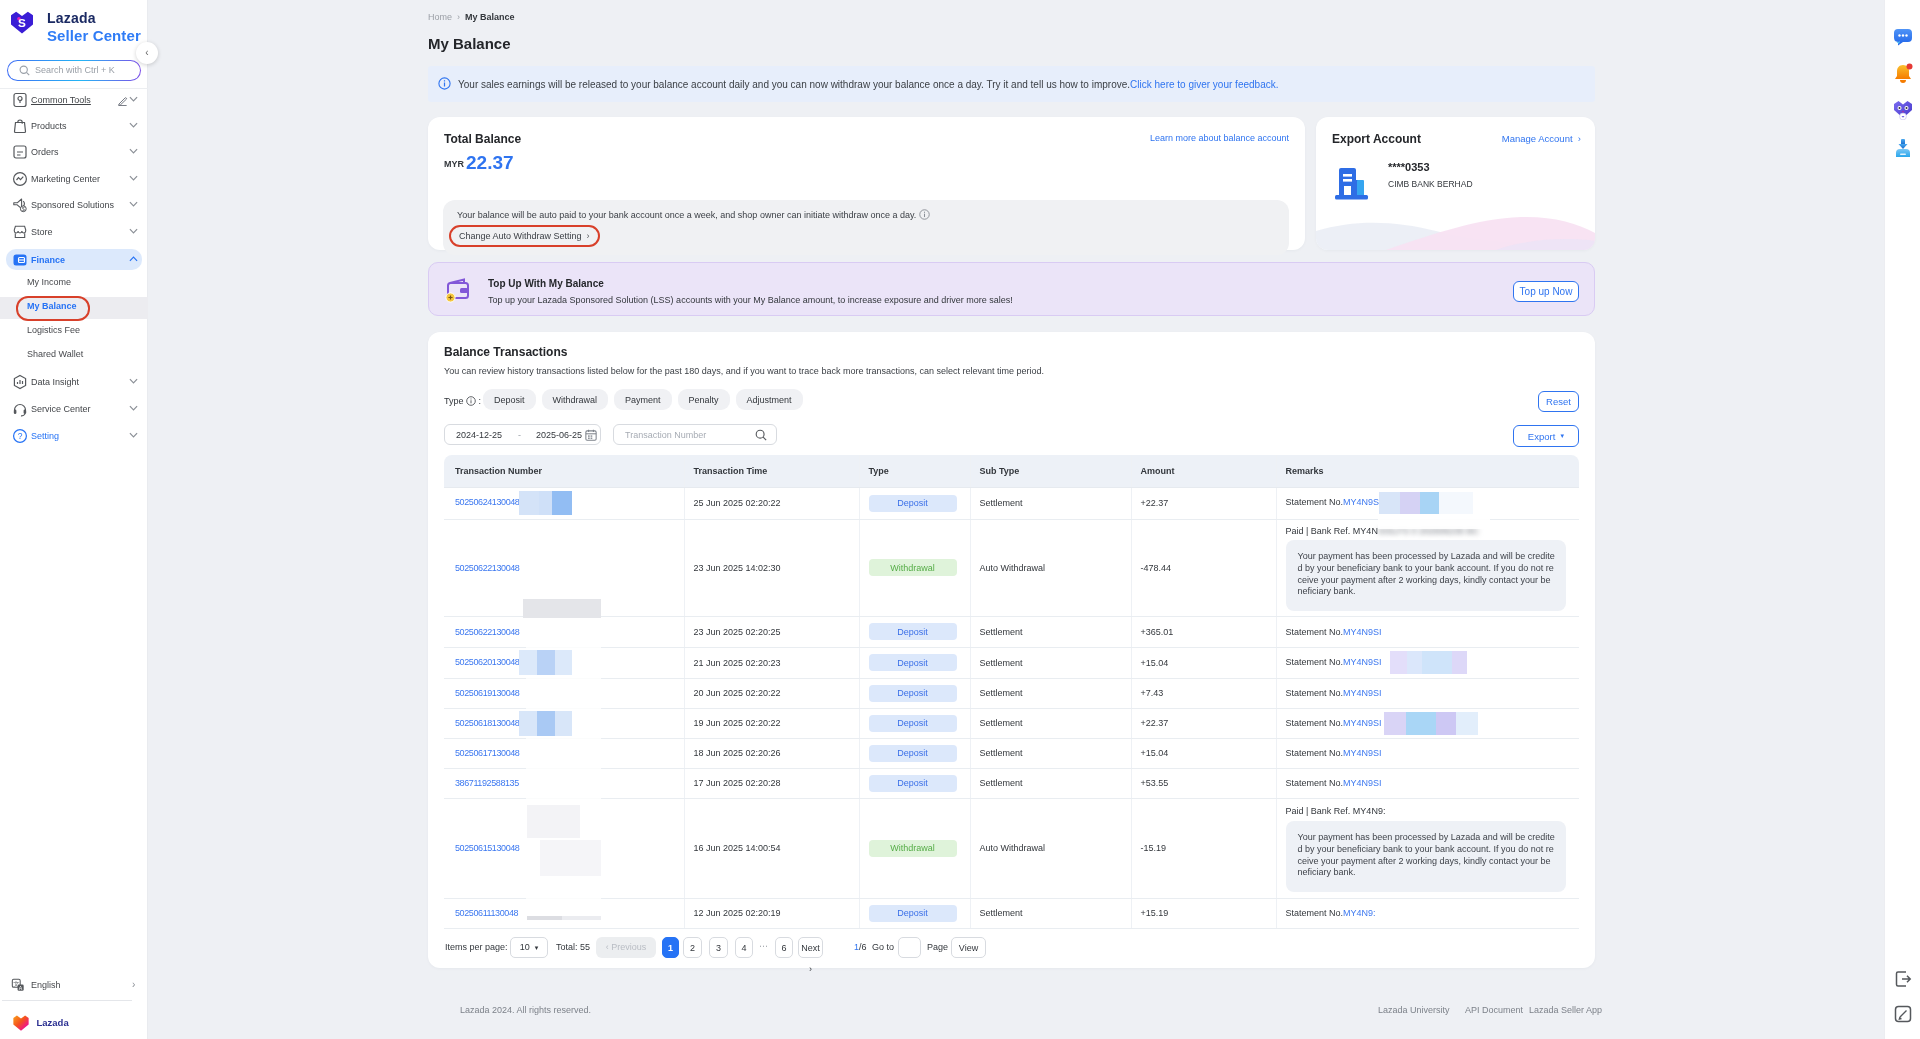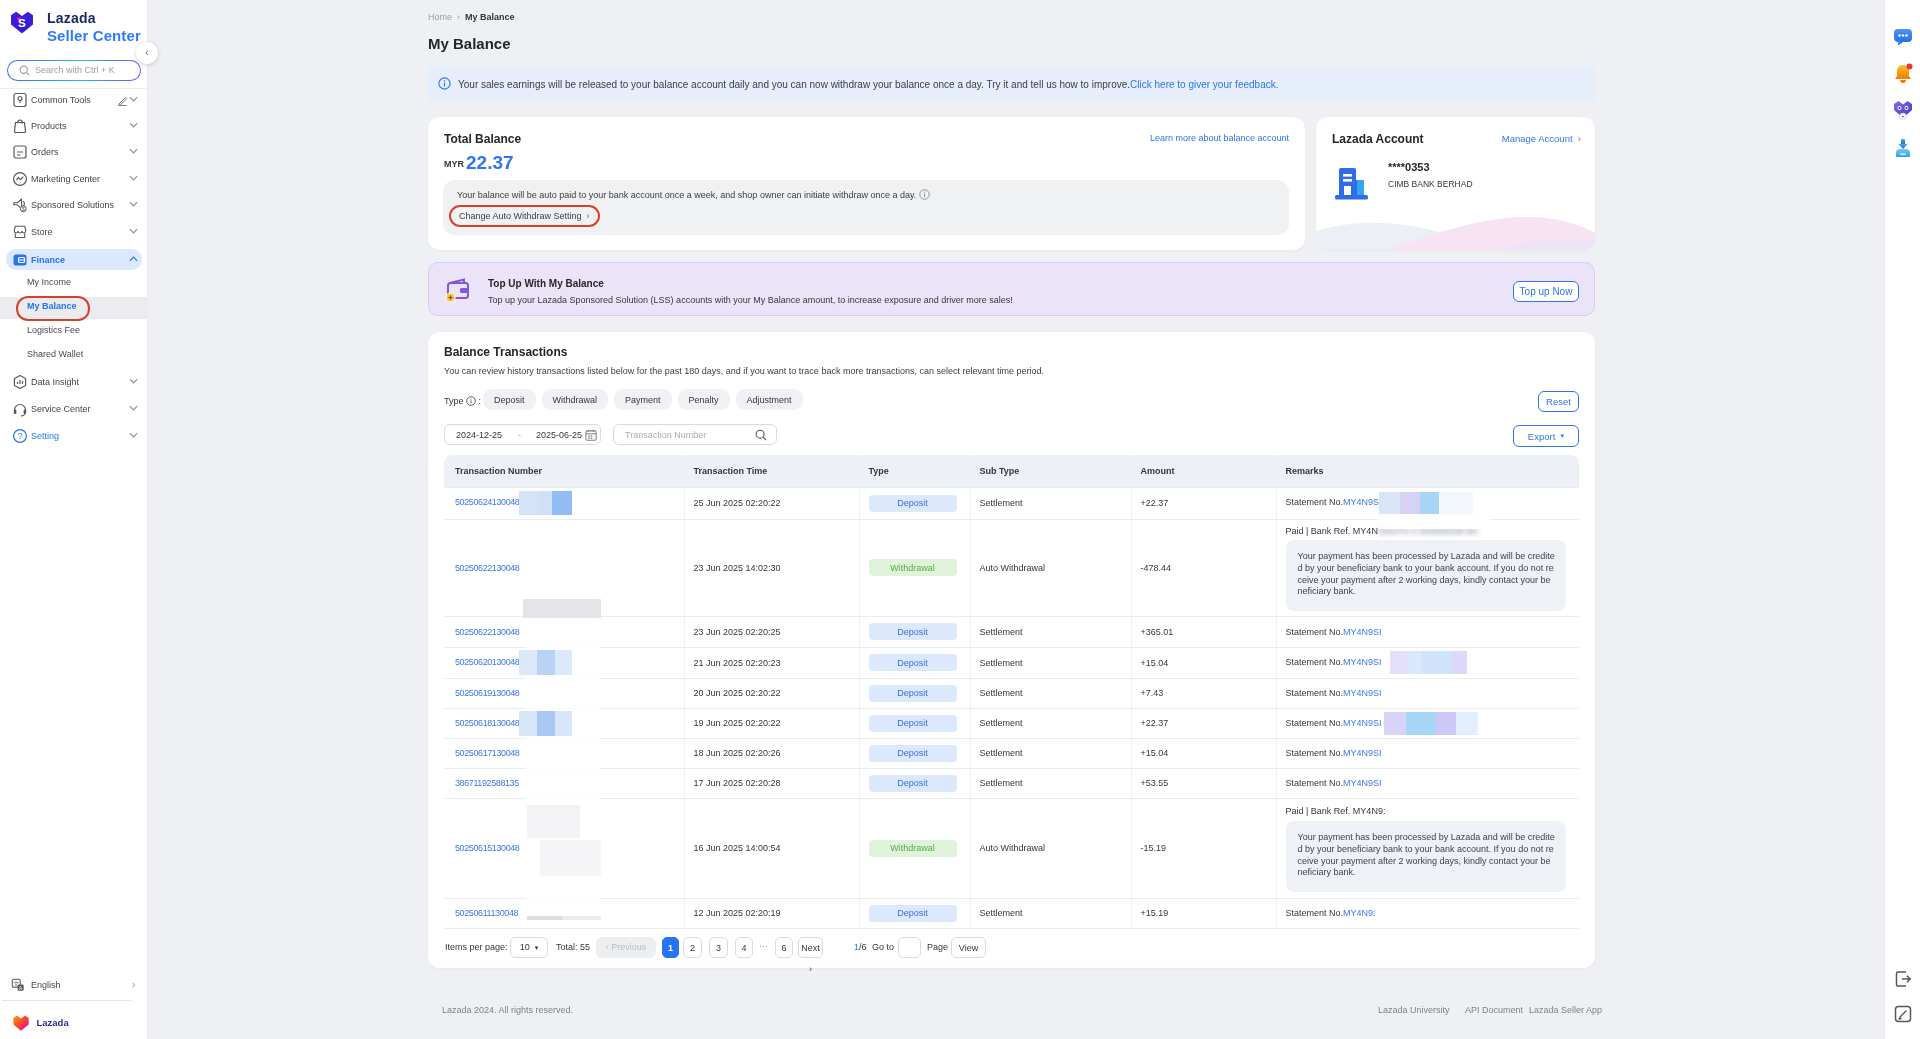--- a/index.html
+++ b/index.html
@@ -42,21 +42,21 @@
 #infobar { position:absolute; left:428px; top:66px; width:1167px; height:36px; background:#e7eefb; border-radius:3px; font-size:10px; }
 #infobar .t { position:absolute; left:458px; top:13px; left:30px; color:#3c4046; }
 #infobar a { color:#2f74f0; text-decoration:none; }
 
 .card { position:absolute; background:#fff; border-radius:12px; box-shadow:0 1px 3px rgba(30,40,70,.04); }
 #tbcard { left:428px; top:117px; width:877px; height:133px; }
 #tbcard h3, #pycard h3, #txcard h3 { font-size:12px; color:#24262a; position:absolute; }
 #tbcard .learn { position:absolute; right:16px; top:16px; font-size:9px; color:#2f74f0; }
 #tbcard .myr { position:absolute; left:16px; top:42px; font-size:9px; font-weight:bold; color:#33373c; }
 #tbcard .amt { position:absolute; left:38px; top:35px; font-size:19px; font-weight:bold; color:#2f74f0; }
-#tbgray { position:absolute; left:15px; top:63px; width:846px; height:55px; background:#f0f1f3; border-radius:12px; }
+#tbgray { position:absolute; left:15px; top:83px; width:846px; height:55px; background:#f0f1f3; border-radius:12px; }
 #tbgray .l1 { position:absolute; left:14px; top:9px; font-size:9px; color:#3c4046; }
 #tbredbox { position:absolute; left:6px; top:25px; height:22px; border:2px solid #d8402a; border-radius:11px; padding:0 8px; display:flex; align-items:center; font-size:9px; color:#3c4046; }
 
 #pycard { left:1316px; top:117px; width:279px; height:133px; overflow:hidden; }
 #pycard .manage { position:absolute; right:14px; top:16px; font-size:9.5px; color:#2f74f0; }
 #pycard .acct { position:absolute; left:72px; top:44px; font-size:11px; font-weight:bold; color:#25272b; }
 #pycard .bank { position:absolute; left:72px; top:62px; font-size:8.5px; color:#33373c; }
 
 #topup { position:absolute; left:428px; top:262px; width:1167px; height:54px; background:#ebe4f8; border:1px solid #d9cbf3; border-radius:10px; }
 #topup .h { position:absolute; left:59px; top:15px; font-size:10px; font-weight:bold; color:#25272b; }
@@ -129,21 +129,21 @@
             <circle cx="6.5" cy="6.5" r="5.6" fill="none" stroke="#8a8f96" stroke-width="1.1"></circle>
             <rect x="5.9" y="5.5" width="1.2" height="4" fill="#8a8f96"></rect>
             <rect x="5.9" y="3.2" width="1.2" height="1.3" fill="#8a8f96"></rect>
           </svg>
       </div>
       <div id="tbredbox">Change Auto Withdraw Setting&nbsp;&nbsp;<span style="color:#55585c">›</span></div>
     </div>
   </div>
 
   <div class="card" id="pycard">
-    <h3 style="left:16px; top:15px;">Lazada Account</h3>
+    <h3 style="left:16px; top:15px;">Export Account</h3>
     <div class="manage">Manage Account&nbsp; ›</div>
     <svg class="abs" style="left:19px;top:49px" width="36" height="35" viewBox="0 0 36 35">
       <rect x="4" y="2" width="17" height="29" rx="2" fill="#2e6de5"></rect>
       <rect x="19" y="14" width="9" height="17" rx="1" fill="#2e6de5"></rect>
       <rect x="22" y="14" width="7" height="17" rx="1" fill="#35a5f0"></rect>
       <rect x="8" y="8" width="9" height="2.6" fill="#fff"></rect>
       <rect x="8" y="13" width="9" height="2.6" fill="#fff"></rect>
       <rect x="9" y="20" width="7" height="11" fill="#fff"></rect>
       <rect x="0" y="29" width="33" height="4.5" rx="1.5" fill="#2e6de5"></rect>
     </svg>
@@ -349,21 +349,21 @@
       <span class="pgbox" style="left:370px;top:1px;width:25px;height:21px;line-height:21px">Next ›</span>
       <span class="abs" style="left:426px;top:6px"><span style="color:#2f74f0">1</span>/6</span>
       <span class="abs" style="left:444px;top:6px">Go to</span>
       <span class="pgbox" style="left:470px;top:1px;width:23px;height:21px"></span>
       <span class="abs" style="left:499px;top:6px">Page</span>
       <span class="pgbox" style="left:523px;top:1px;width:35px;height:21px;line-height:21px">View</span>
     </div>
   </div>
 
   <div id="footer">
-    <div style="left:442px">Lazada 2024. All rights reserved.</div>
+    <div style="left:460px">Lazada 2024. All rights reserved.</div>
     <div style="left:1378px">Lazada University</div>
     <div style="left:1465px">API Document</div>
     <div style="left:1529px">Lazada Seller App</div>
   </div>
 
   <div id="side">
     <svg class="logoheart" width="26" height="23" viewBox="0 0 100 90">
       <path d="M50 88 L7 53 L7 17 L27 3 L50 20 L73 3 L93 17 L93 53 Z" fill="#3a1dd6"></path>
       <circle cx="38" cy="30" r="7" fill="#e521b8"></circle>
       <text x="50" y="63" font-size="46" font-weight="bold" fill="#fff" text-anchor="middle" font-family="Liberation Sans">S</text>
@@ -383,21 +383,21 @@
     <div class="fin-pill"></div>
     <div class="mybal-row"></div>
     <div class="mybal-red"></div>
     <div id="menu">
         <div class="mi" style="top:89px">
           <svg class="ic" viewBox="0 0 16 16">
             <rect x="2" y="1.5" width="12" height="13" rx="2" fill="none" stroke="#55585c" stroke-width="1.2"></rect>
             <circle cx="8" cy="6.5" r="2" fill="none" stroke="#55585c" stroke-width="1.2"></circle>
             <path d="M8 8.5 L8 11" stroke="#55585c" stroke-width="1.2"></path>
           </svg>
-          <span class="tx" style="color:#424549;">Common Tools</span>
+          <span class="tx" style="color:#424549;text-decoration:underline;">Common Tools</span>
           <svg class="abs" style="left:117px;top:6px" width="11" height="11" viewBox="0 0 12 12">
             <path d="M2 10 L8.8 3.2 a1 1 0 0 1 1.4 1.4 L3.5 11 H2 z M1.5 11.5 h9" fill="none" stroke="#6a6f78" stroke-width="1"></path>
           </svg>
           <svg class="ch" width="9" height="6" viewBox="0 0 10 6">
             <path d="M1 1 L5 5 L9 1" fill="none" stroke="#8a8f96" stroke-width="1.3"></path>
           </svg>
         </div>
         <div class="mi" style="top:115px">
           <svg class="ic" viewBox="0 0 16 16">
             <path d="M3.5 4.5 h9 l1 9 a1 1 0 0 1 -1 1 h-9 a1 1 0 0 1 -1 -1 z" fill="none" stroke="#55585c" stroke-width="1.2"></path>

